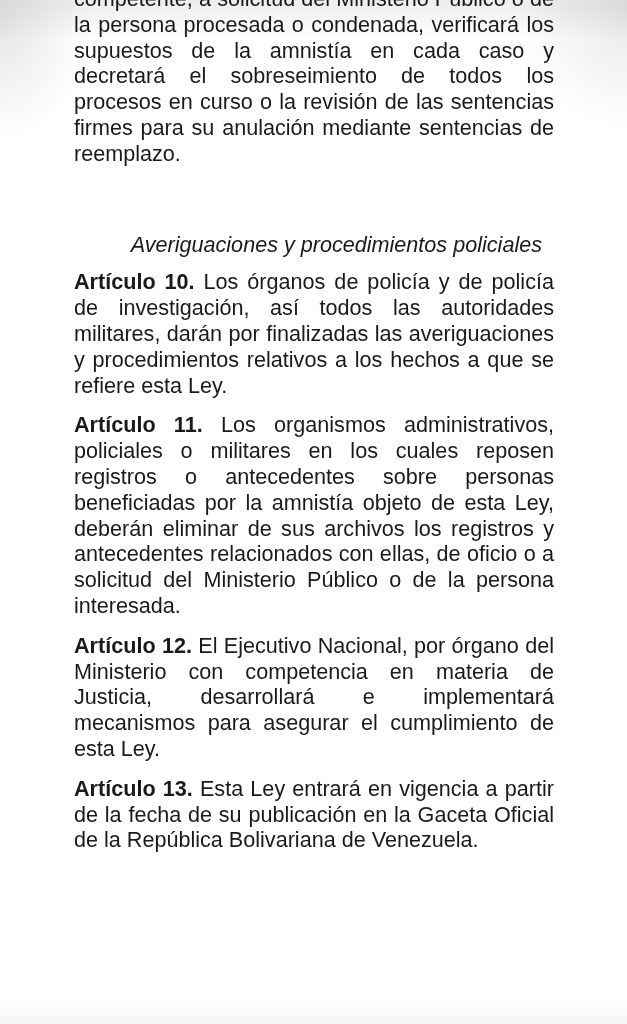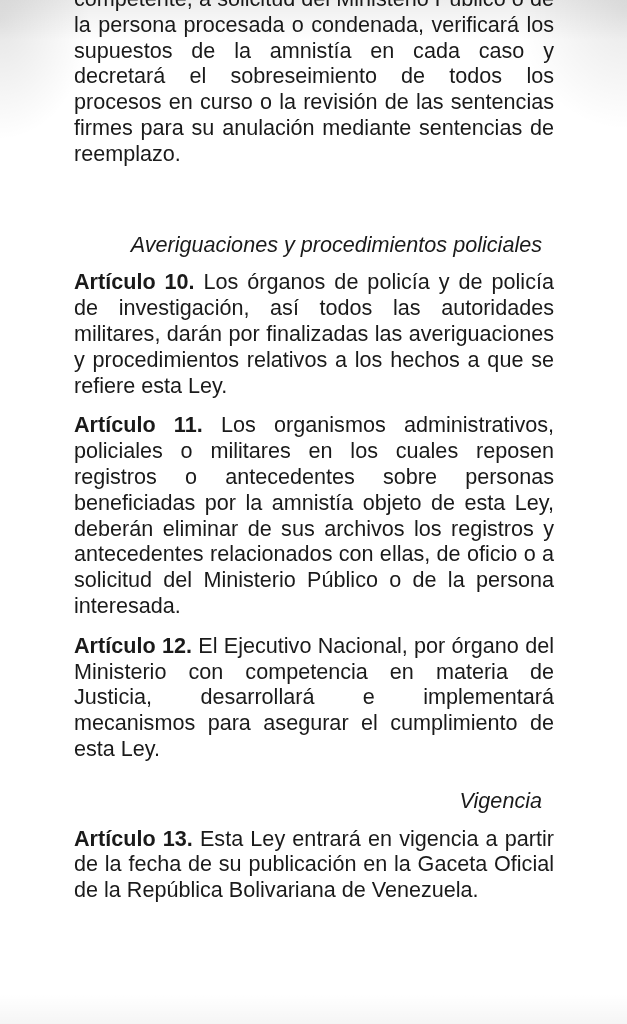--- a/index.html
+++ b/index.html
@@ -90,16 +90,15 @@
 
   <div class="gap-md"></div>
 
   <section>
     <p class="para"><span class="art-label">Artículo 12.</span><span> El Ejecutivo Nacional, por órgano del Ministerio con competencia en materia de Justicia, desarrollará e implementará mecanismos para asegurar el cumplimiento de esta Ley.</span></p>
   </section>
 
   <div class="gap-md"></div>
 
   <section>
-    <p class="heading">Vigencia</p>
     <p class="para"><span class="art-label">Artículo 13.</span><span> Esta Ley entrará en vigencia a partir de la fecha de su publicación en la Gaceta Oficial de la República Bolivariana de Venezuela.</span></p>
   </section>
 </div>
 
 </body></html>

